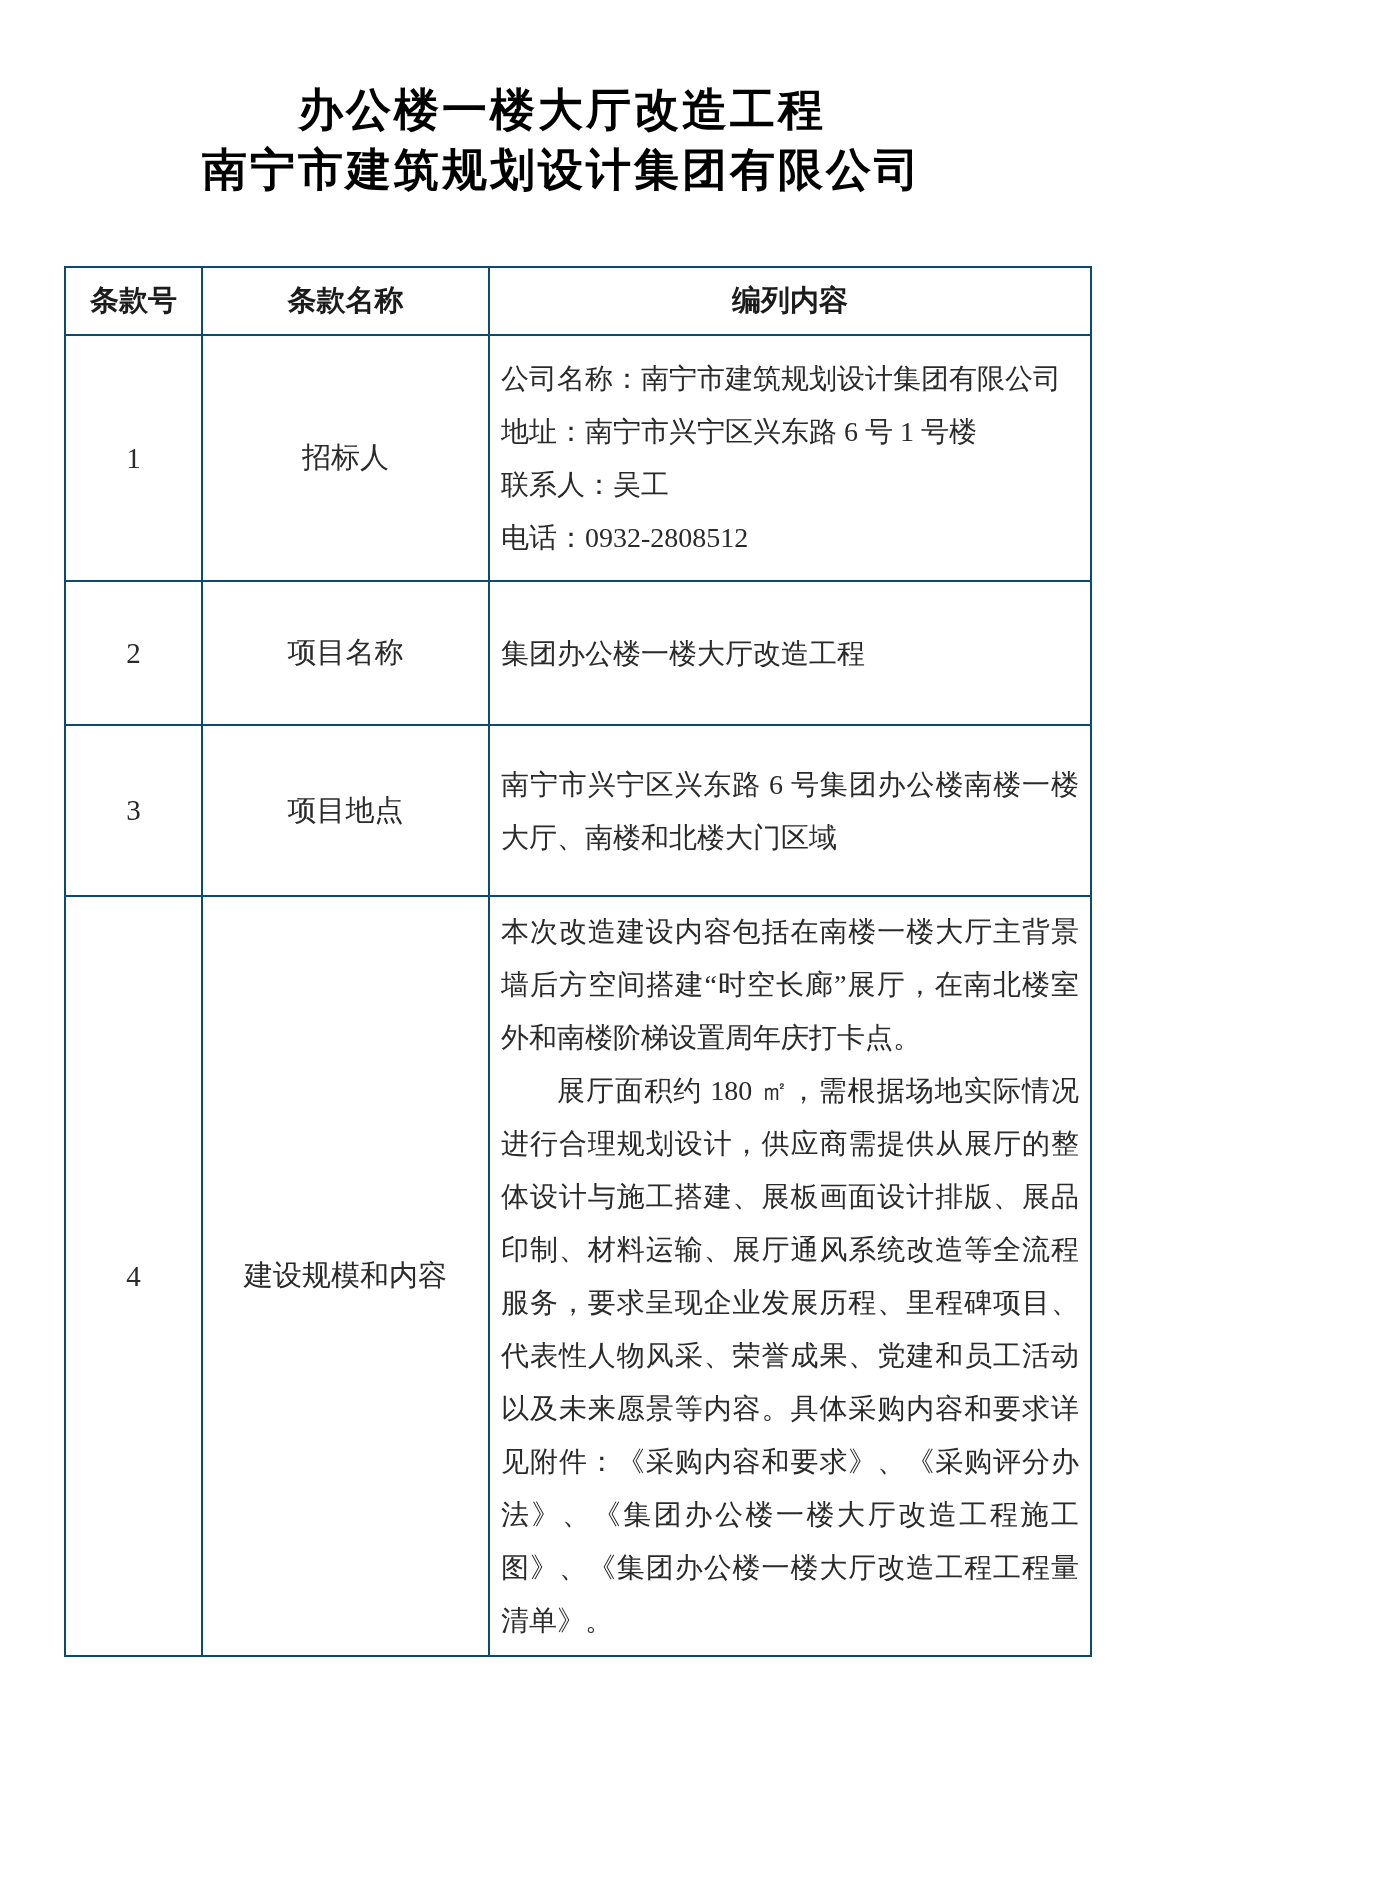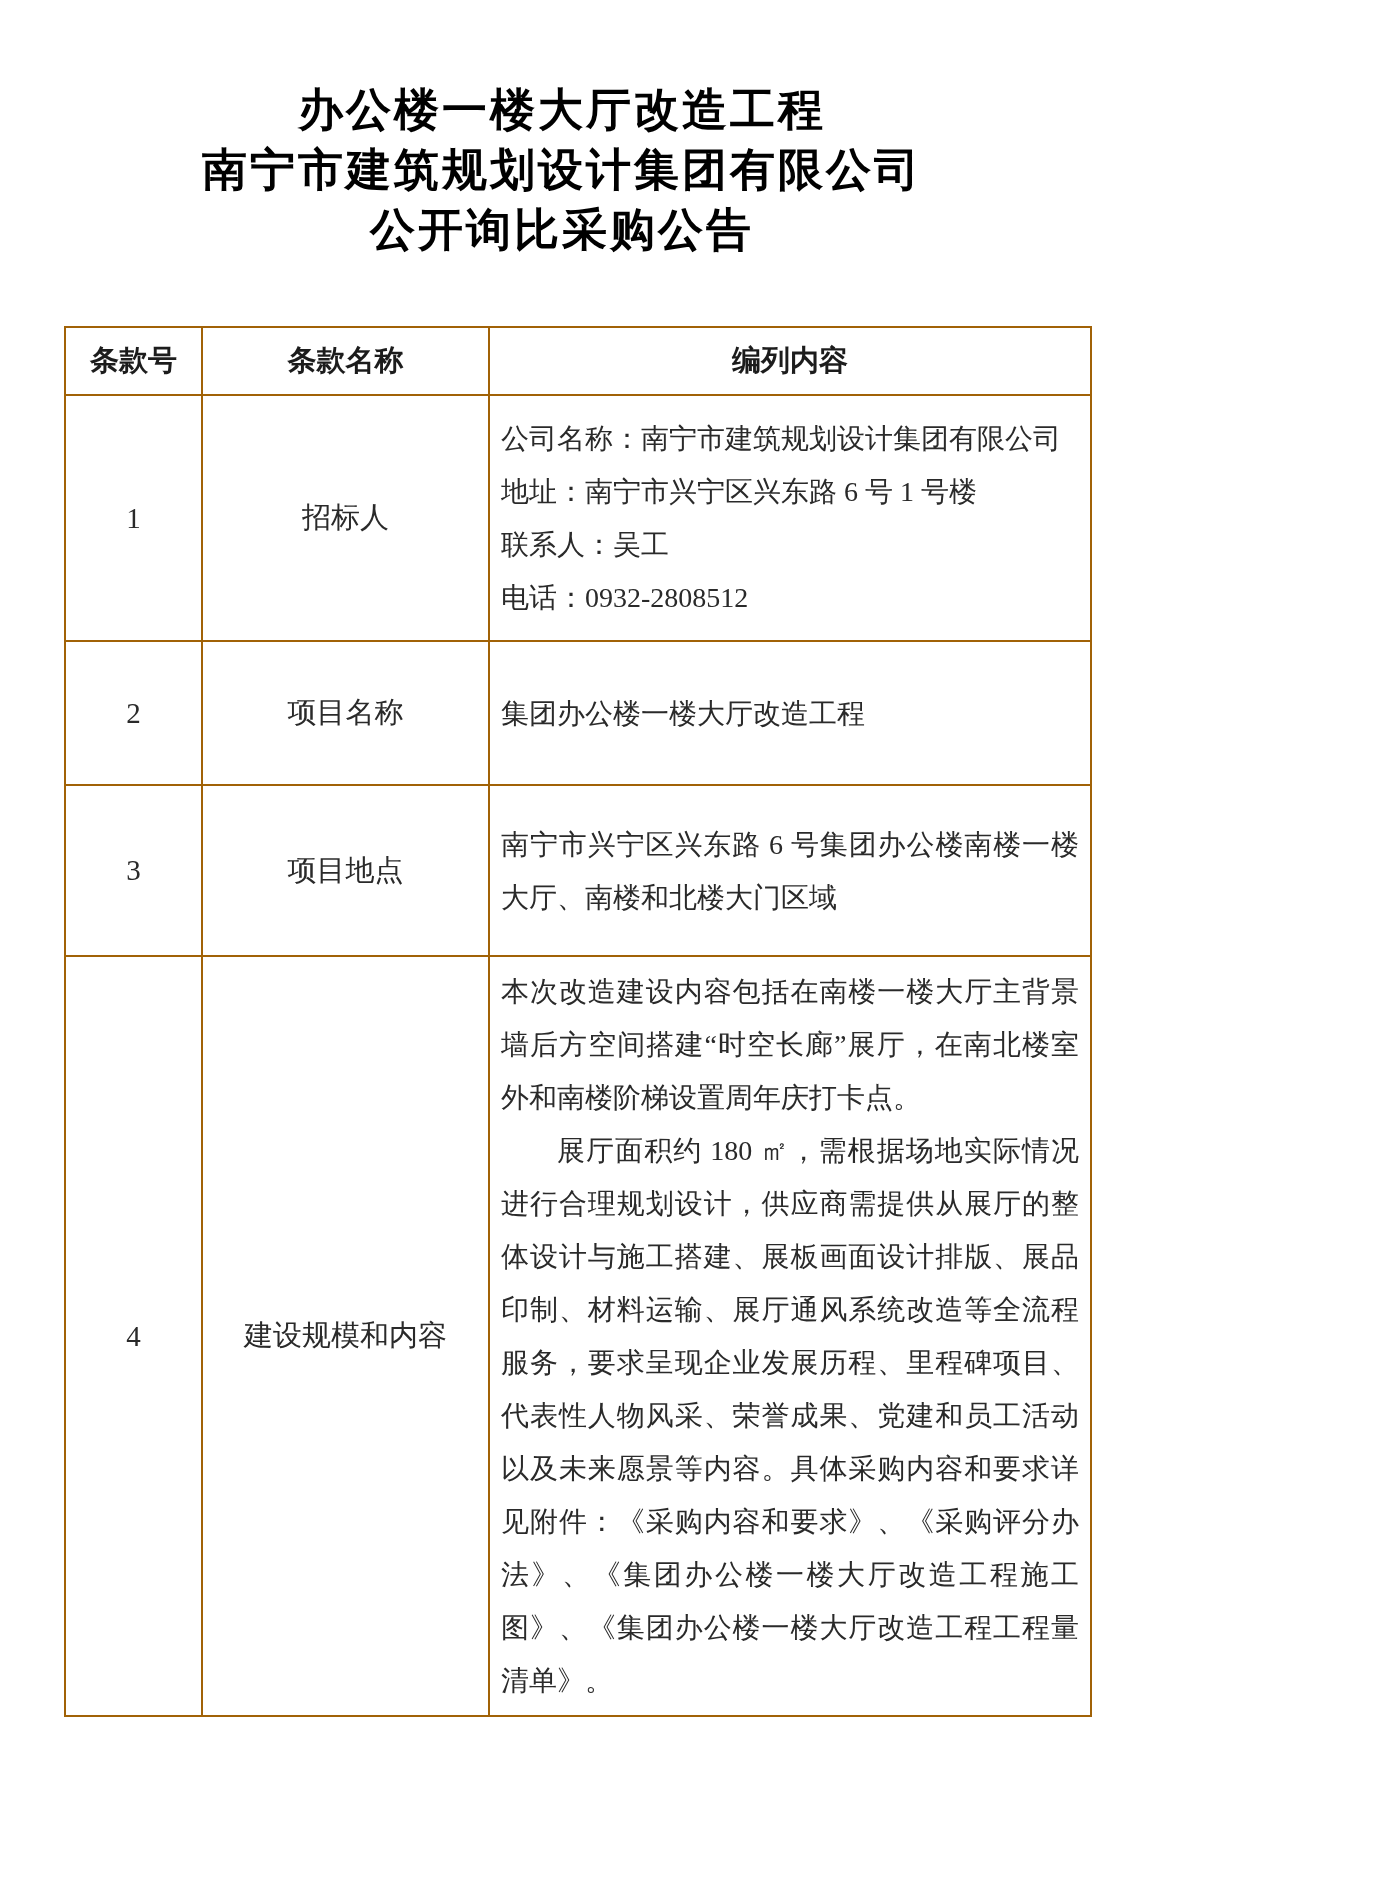--- a/index.html
+++ b/index.html
@@ -37,21 +37,21 @@
     text-indent: 88px;
     letter-spacing: 0.5px;
   }
   table.terms {
     margin: 66px 0 0 22px;
     width: 1026px;
     border-collapse: collapse;
     table-layout: fixed;
   }
   table.terms th, table.terms td {
-    border: 2px solid #a16207;
+    border: 2px solid #0c4a6e;
     font-weight: normal;
   }
   table.terms th {
     height: 64px;
     font-size: 29px;
     font-weight: bold;
     text-align: center;
     vertical-align: middle;
     color: #1c1c1c;
   }
@@ -79,21 +79,20 @@
   tr.r4 td { height: 636px; }
 </style>
 </head>
 <body>
 
 <div class="doc">
 
   <h1 class="title">
     <span class="t-line">办公楼一楼大厅改造工程</span>
     <span class="t-line">南宁市建筑规划设计集团有限公司</span>
-    <span class="t-line">公开询比采购公告</span>
   </h1>
 
 
   <table class="terms">
     <colgroup>
       <col style="width:137px">
       <col style="width:287px">
       <col style="width:602px">
     </colgroup>
     <thead>

